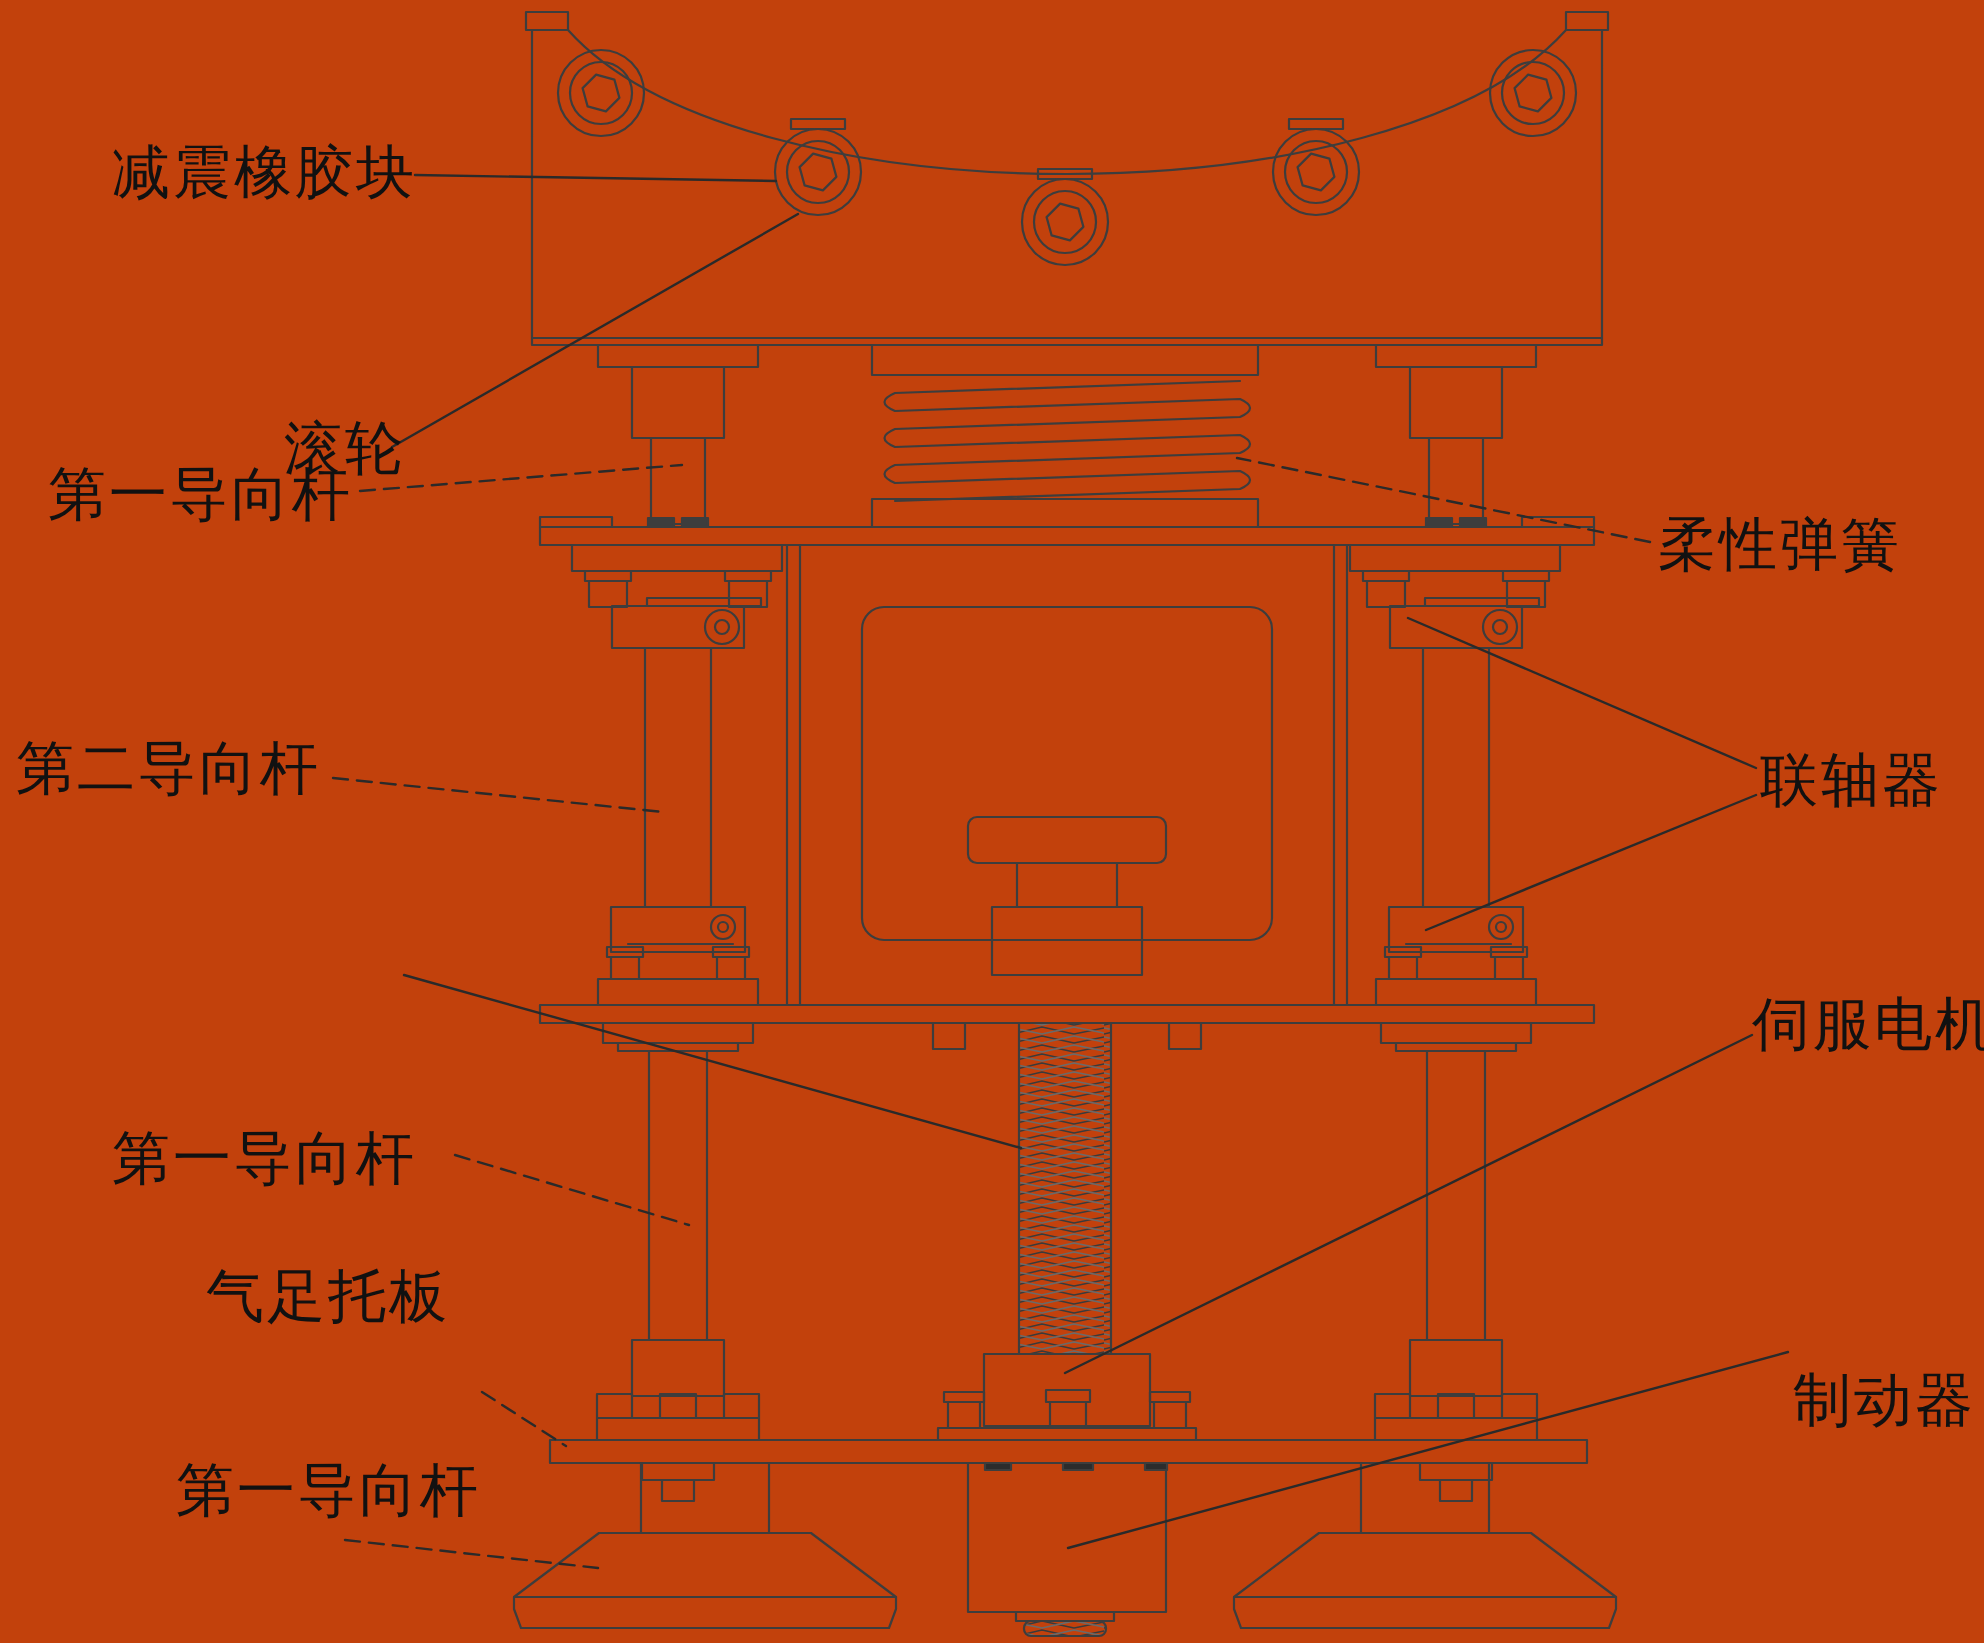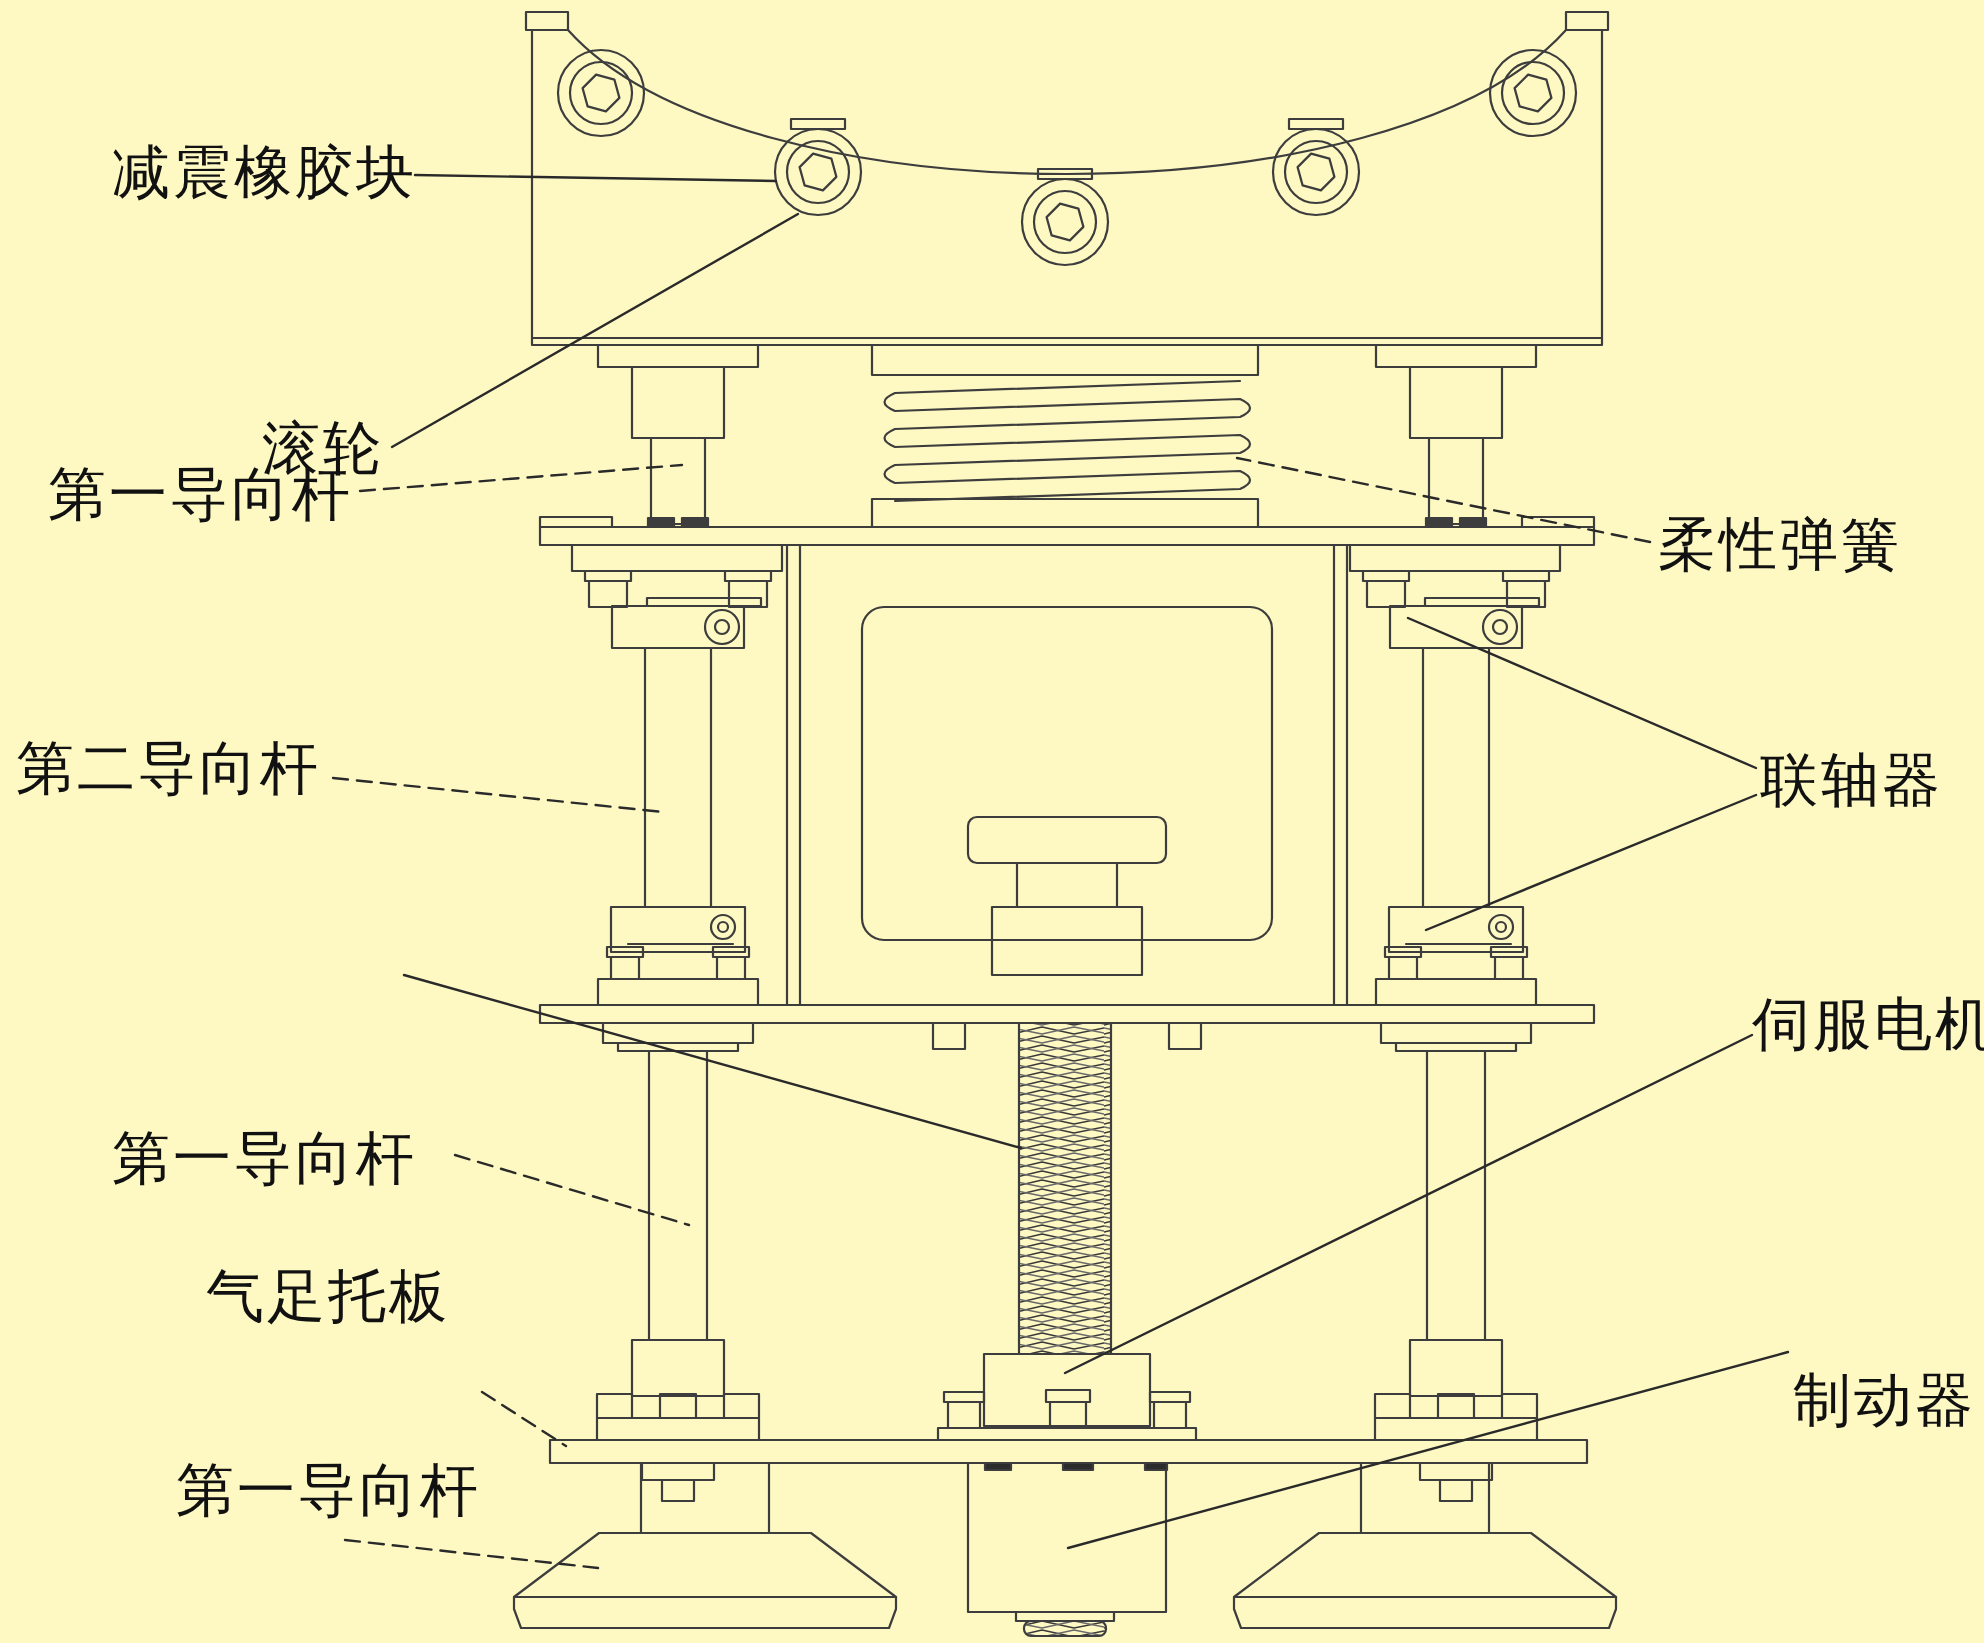--- a/index.html
+++ b/index.html
@@ -1,16 +1,16 @@
 <!DOCTYPE html>
 <html><head>
 <meta charset="utf-8">
 <style>
   html,body{margin:0;padding:0;background:#fff;}
-  #stage{position:relative;width:1984px;height:1643px;background:#fef9c3;overflow:hidden;
+  #stage{position:relative;width:1984px;height:1643px;background:#c2410c;overflow:hidden;
          font-family:"Liberation Serif","DejaVu Serif",serif;}
   #drawing{position:absolute;left:0;top:0;}
   .label{position:absolute;font-size:58px;line-height:1.15;color:#111;white-space:nowrap;
          letter-spacing:3px;font-family:"Liberation Serif","DejaVu Serif",serif;}
 </style>
 </head>
 <body>
 
 <div id="stage">
 
@@ -171,21 +171,21 @@
     <line x1="404" y1="975" x2="1021" y2="1148"></line>
     <line x1="1752" y1="1035" x2="1065" y2="1373"></line>
     <line x1="455" y1="1155" x2="689" y2="1225" stroke-dasharray="15 9"></line>
     <line x1="482" y1="1392" x2="566" y2="1446" stroke-dasharray="15 9"></line>
     <line x1="1788" y1="1352" x2="1068" y2="1548"></line>
     <line x1="345" y1="1540" x2="598" y2="1568" stroke-dasharray="15 9"></line>
   </g>
 </svg>
 
 <div class="label" style="left:112px;top:140px">减震橡胶块</div>
-<div class="label" style="left:262px;top:416px">滚轮</div>
+<div class="label" style="left:284px;top:416px">滚轮</div>
 <div class="label" style="left:48px;top:462px">第一导向杆</div>
 <div class="label" style="left:16px;top:736px">第二导向杆</div>
 <div class="label" style="left:1658px;top:512px">柔性弹簧</div>
 <div class="label" style="left:1760px;top:748px">联轴器</div>
 <div class="label" style="left:1752px;top:992px">伺服电机</div>
 <div class="label" style="left:112px;top:1126px">第一导向杆</div>
 <div class="label" style="left:206px;top:1264px">气足托板</div>
 <div class="label" style="left:1793px;top:1368px">制动器</div>
 <div class="label" style="left:176px;top:1458px">第一导向杆</div>
 

